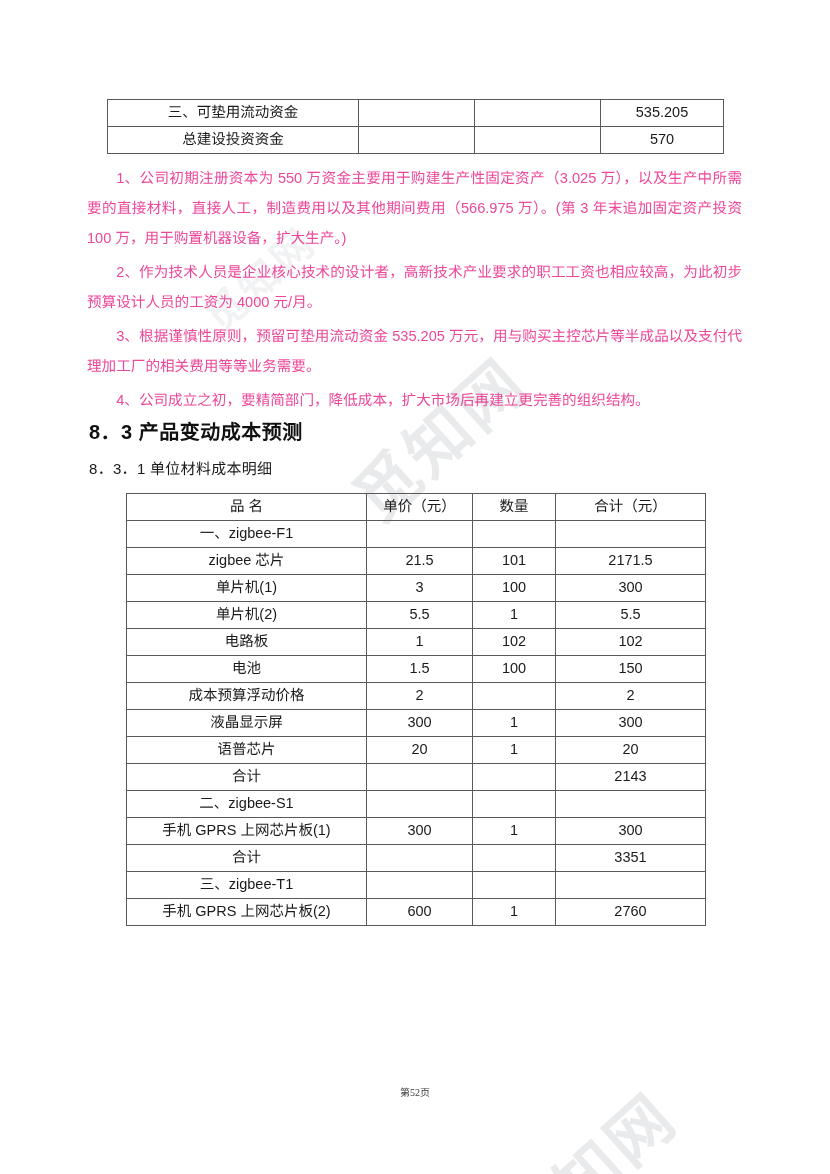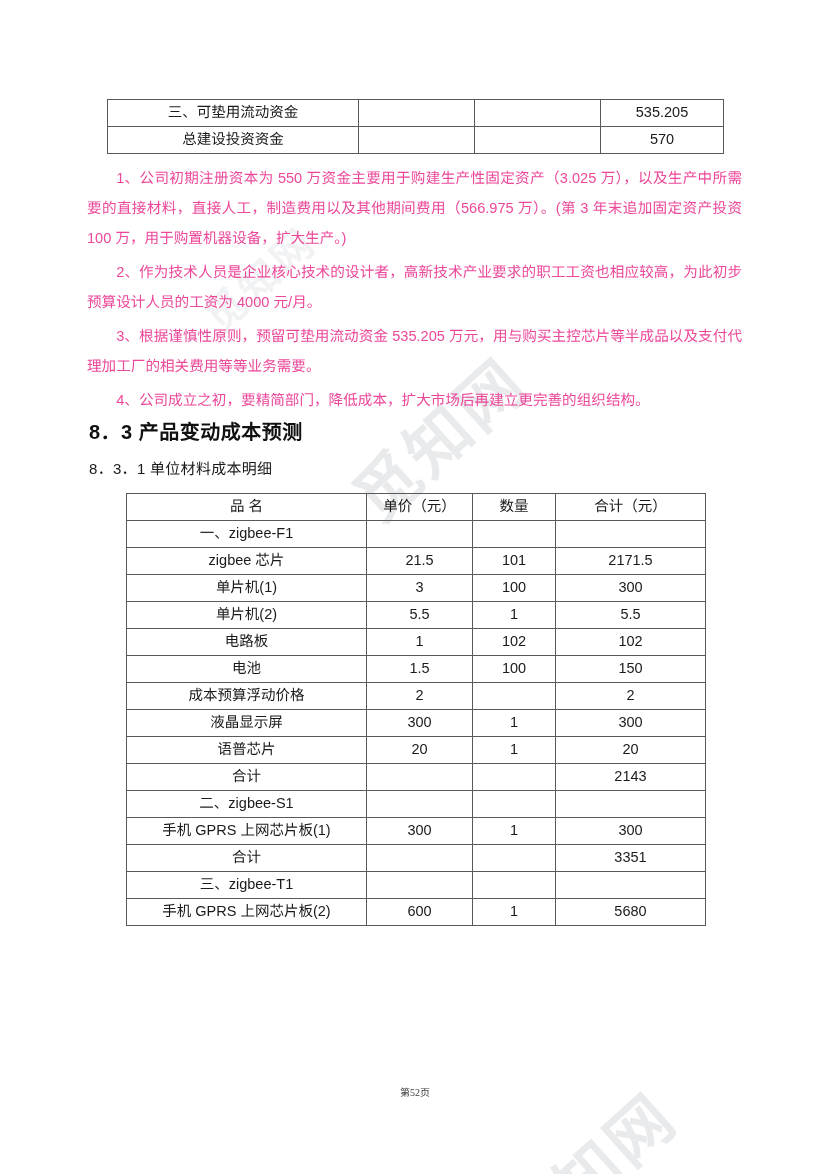--- a/index.html
+++ b/index.html
@@ -292,21 +292,21 @@
           <tr>
             <td>三、zigbee-T1</td>
             <td></td>
             <td></td>
             <td></td>
           </tr>
           <tr>
             <td>手机 GPRS 上网芯片板(2)</td>
             <td>600</td>
             <td>1</td>
-            <td>5680</td>
+            <td>2760</td>
           </tr>
         </tbody>
     </table>
   </div>
 
   <div class="page-footer">第52页</div>
 
 </div>
 
 </body></html>

